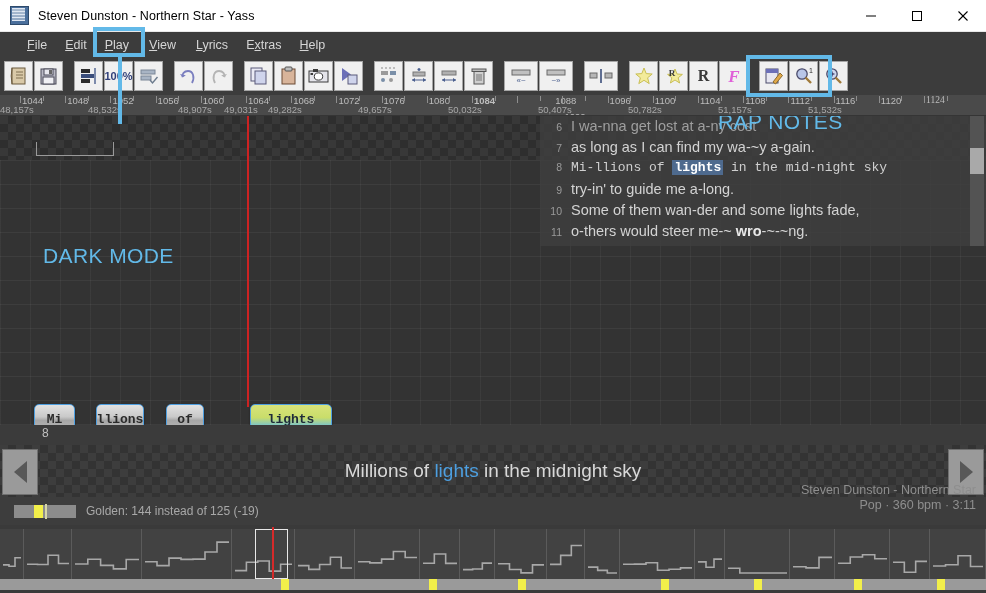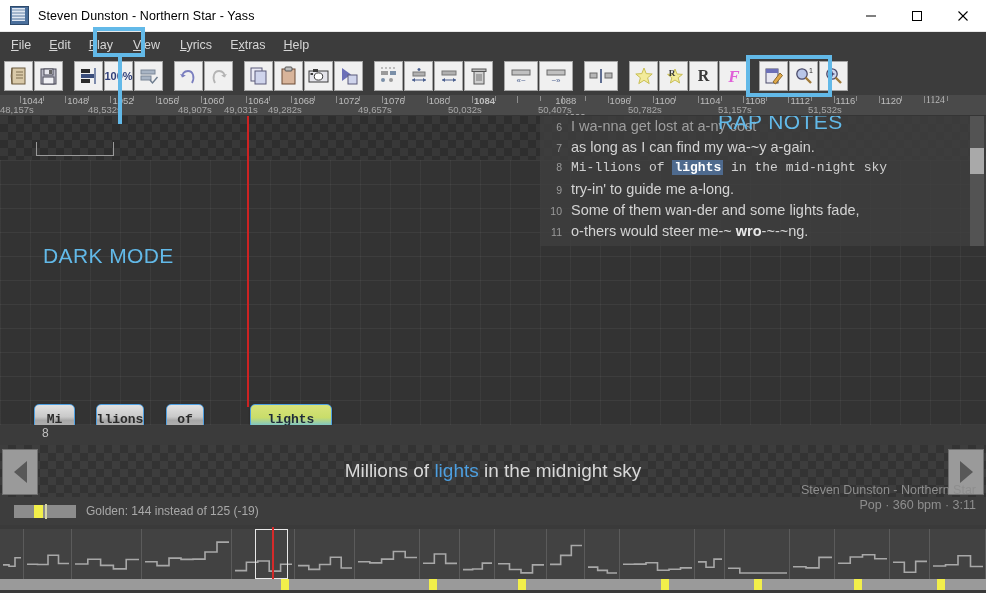--- a/index.html
+++ b/index.html
@@ -60,21 +60,21 @@
     color: #000; font-size: 12px;
   }
   .wc svg { display: block; }
 
   
   .menubar {
     height: 25px;
     background: #3c3c3c;
     display: flex;
     align-items: center;
-    padding-left: 2px;
+    padding-left: 18px;
     flex: 0 0 auto;
     position: relative;
   }
   .menubar .mi {
     font-size: 12.5px;
     color: #d6d6d6;
     padding: 4px 9px 4px 9px;
     white-space: nowrap;
   }
   .menubar .mi u { text-decoration: underline; }

